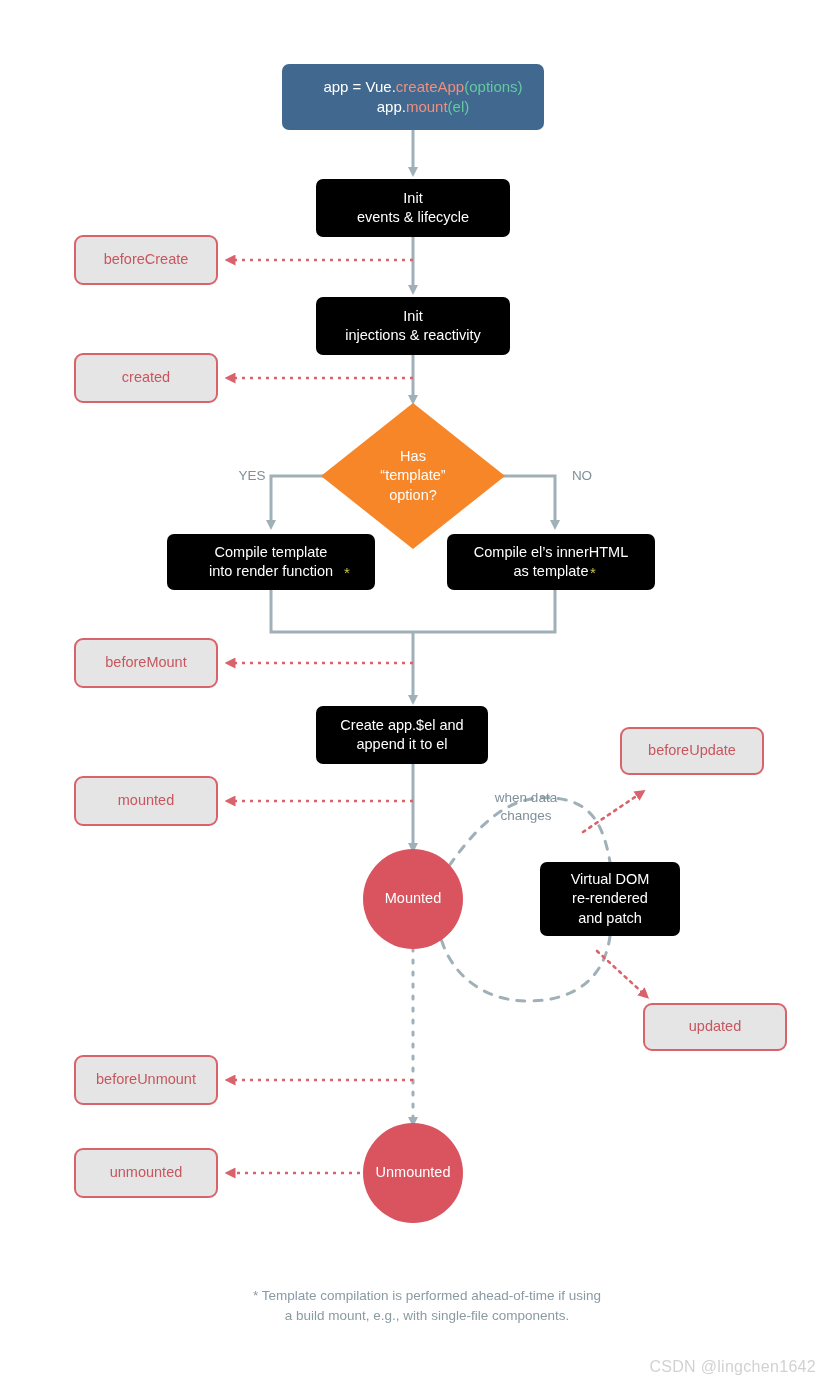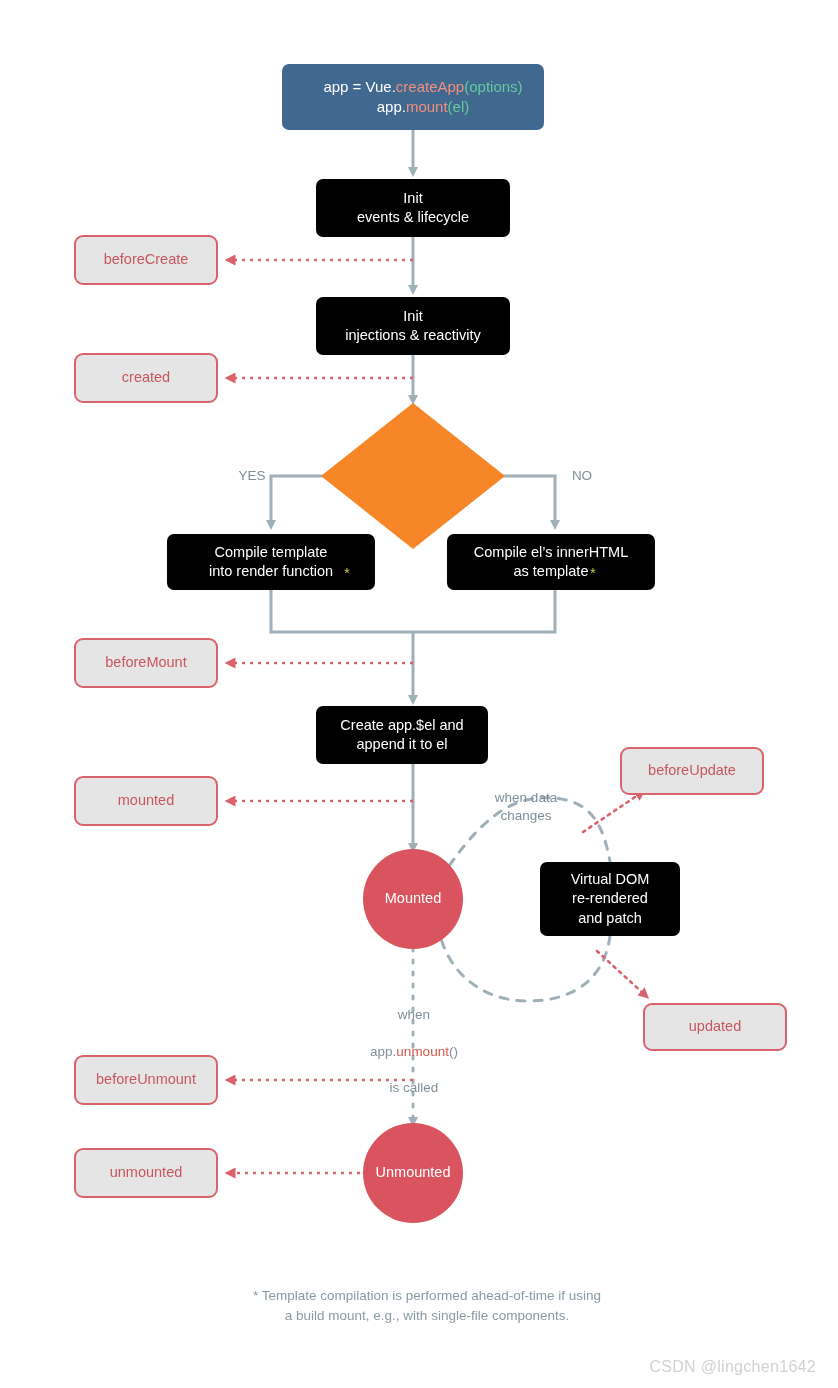--- a/index.html
+++ b/index.html
@@ -170,20 +170,25 @@
       <span class="tk-white">app.</span><span class="tk-fn">mount</span><span class="tk-arg">(</span><span class="tk-arg">el</span><span class="tk-arg">)</span>
     </div>
   </div>
 
   <div class="node node-green" style="left:316px; top:179px; width:194px; height:58px; white-space:pre-line;">Init
 events &amp; lifecycle</div>
 
   <div class="node node-green" style="left:316px; top:297px; width:194px; height:58px; white-space:pre-line;">Init
 injections &amp; reactivity</div>
 
+  <div class="diamond-wrap" style="left:321px; top:403px; width:184px; height:146px;">
+    <div class="diamond-label" style="white-space:pre-line;">Has
+“template”
+option?</div>
+  </div>
 
   <div class="edge-label" style="left:232px; top:467px; width:40px;">YES</div>
   <div class="edge-label" style="left:562px; top:467px; width:40px;">NO</div>
 
   <div class="node node-green" style="left:167px; top:534px; width:208px; height:56px; flex-direction:column;">
     <span style="white-space:pre-line; display:inline-block;">Compile template
 into render function</span>
   </div>
   <div style="position:absolute; left:344px; top:564px; font-size:15px;" class="star">*</div>
 
@@ -200,35 +205,30 @@
 
   <div class="node node-green" style="left:540px; top:862px; width:140px; height:74px; white-space:pre-line;">Virtual DOM
 re-rendered
 and patch</div>
 
   <div class="node node-circle" style="left:363px; top:1123px; width:100px; height:100px;">Unmounted</div>
 
   <div class="edge-label" style="left:466px; top:789px; width:120px;">when data
 changes</div>
 
-  <div class="edge-label" style="left:340px; top:988px; width:148px;">
-    <span class="lbl-teal">when</span><br>
-    <span class="lbl-teal">app.</span><span class="lbl-red">unmount</span><span class="lbl-teal">()</span><br>
-    <span class="lbl-teal">is called</span>
-  </div>
 
   <div class="node node-hook" style="left:74px; top:235px; width:144px; height:50px;">beforeCreate</div>
 
   <div class="node node-hook" style="left:74px; top:353px; width:144px; height:50px;">created</div>
 
   <div class="node node-hook" style="left:74px; top:638px; width:144px; height:50px;">beforeMount</div>
 
   <div class="node node-hook" style="left:74px; top:776px; width:144px; height:50px;">mounted</div>
 
-  <div class="node node-hook" style="left:620px; top:747px; width:144px; height:48px;">beforeUpdate</div>
+  <div class="node node-hook" style="left:620px; top:727px; width:144px; height:48px;">beforeUpdate</div>
 
   <div class="node node-hook" style="left:643px; top:1003px; width:144px; height:48px;">updated</div>
 
   <div class="node node-hook" style="left:74px; top:1055px; width:144px; height:50px;">beforeUnmount</div>
 
   <div class="node node-hook" style="left:74px; top:1148px; width:144px; height:50px;">unmounted</div>
 
   <div class="footnote" style="top:1286px;">
     <div>* Template compilation is performed ahead-of-time if using</div>
     <div>a build mount, e.g., with single-file components.</div>

